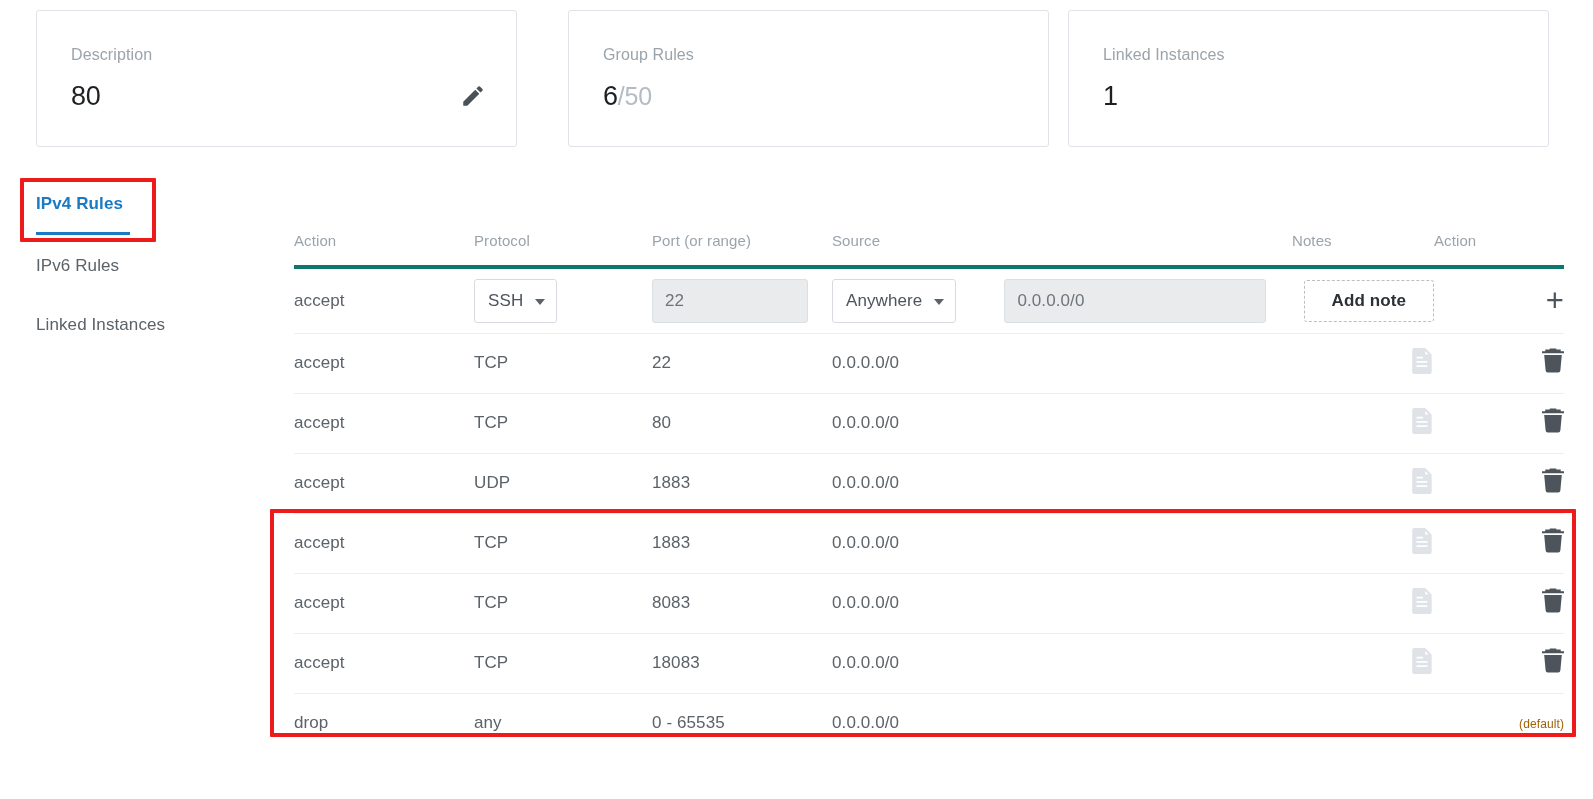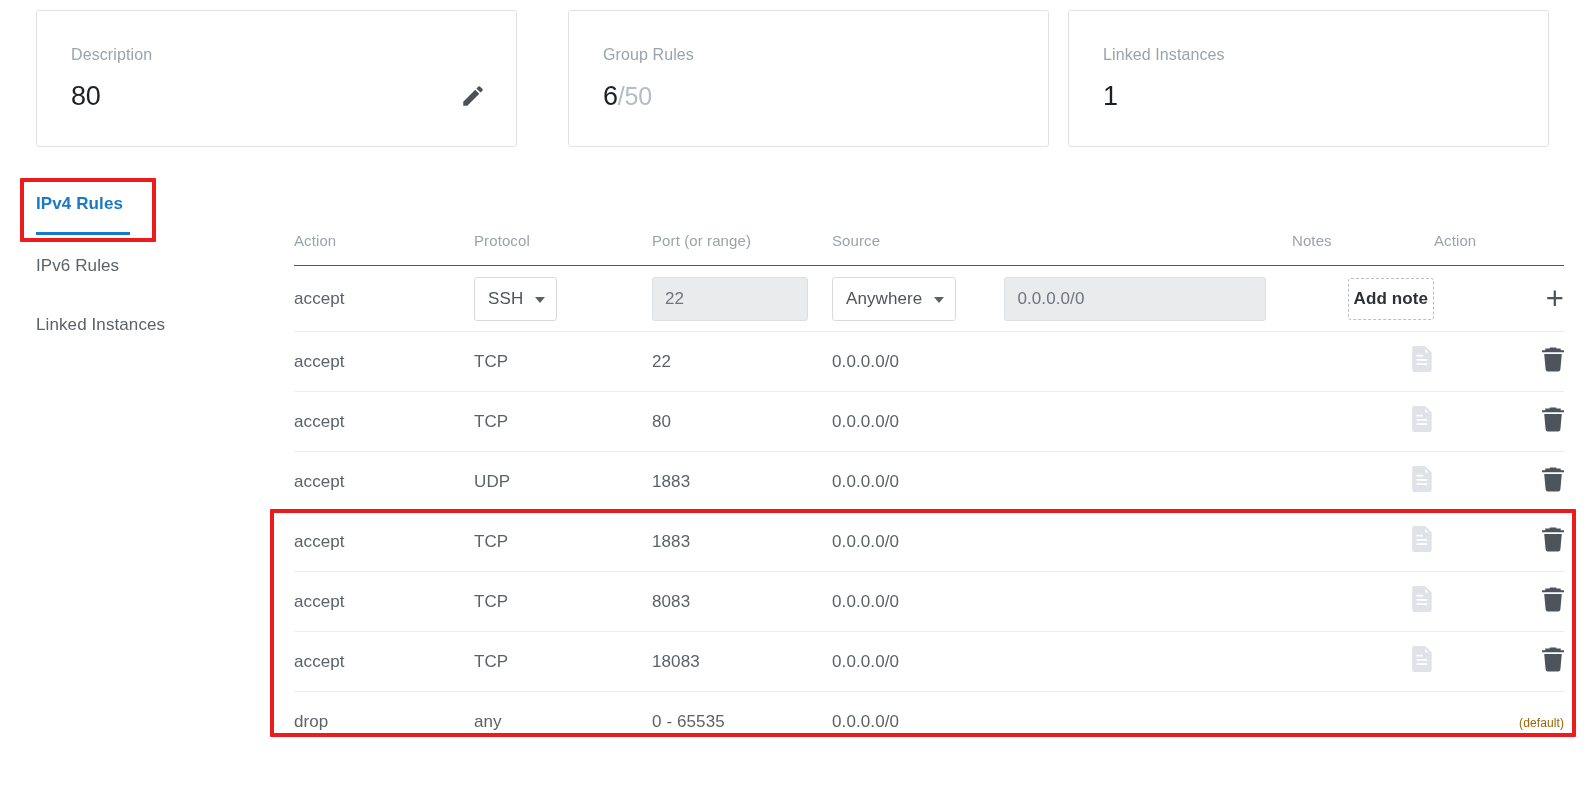--- a/index.html
+++ b/index.html
@@ -100,21 +100,21 @@
 
   table.rules { width:1270px; border-collapse:collapse; margin-top:46px; table-layout:fixed; }
 
   table.rules th {
     font-size:15px;
     font-weight:400;
     color:#9ba3ab;
     text-align:left;
     padding:0 0 16px 0;
     letter-spacing:.1px;
-    border-bottom:1px solid #0f766e;
+    border-bottom:4px solid #0f766e;
   }
   th.c-action   { width:180px; padding-left:12px; }
   th.c-protocol { width:178px; }
   th.c-port     { width:180px; }
   th.c-source   { width:460px; }
   th.c-notes    { width:142px; text-align:right; padding-right:34px; }
   th.c-act2     { width:130px; text-align:right; padding-right:10px; }
 
   table.rules td {
     font-size:17px;
@@ -165,21 +165,21 @@
     color:#6d747b;
     font-family:"Liberation Sans", sans-serif;
     width:100%;
   }
   .port-ctl { width:156px; }
   .source-ctl { width:262px; }
   .addnote-btn {
     display:inline-block;
     border:1px dashed #b9bfc5;
     border-radius:3px;
-    padding:10px 5px;
+    padding:10px 27px;
     font-size:17px;
     font-weight:700;
     color:#2c3136;
     background:#fff;
     line-height:20px;
     white-space:nowrap;
     text-align:right;
   }
   .plus-icon {
     display:inline-block;

